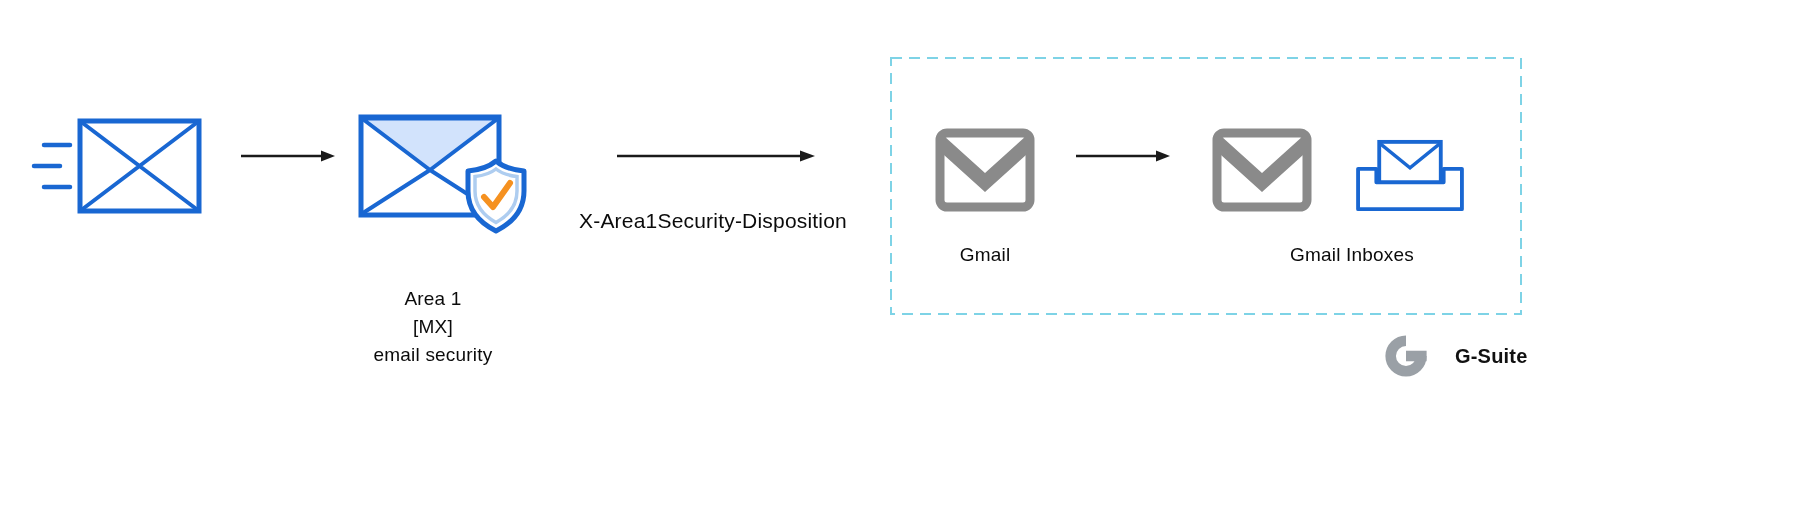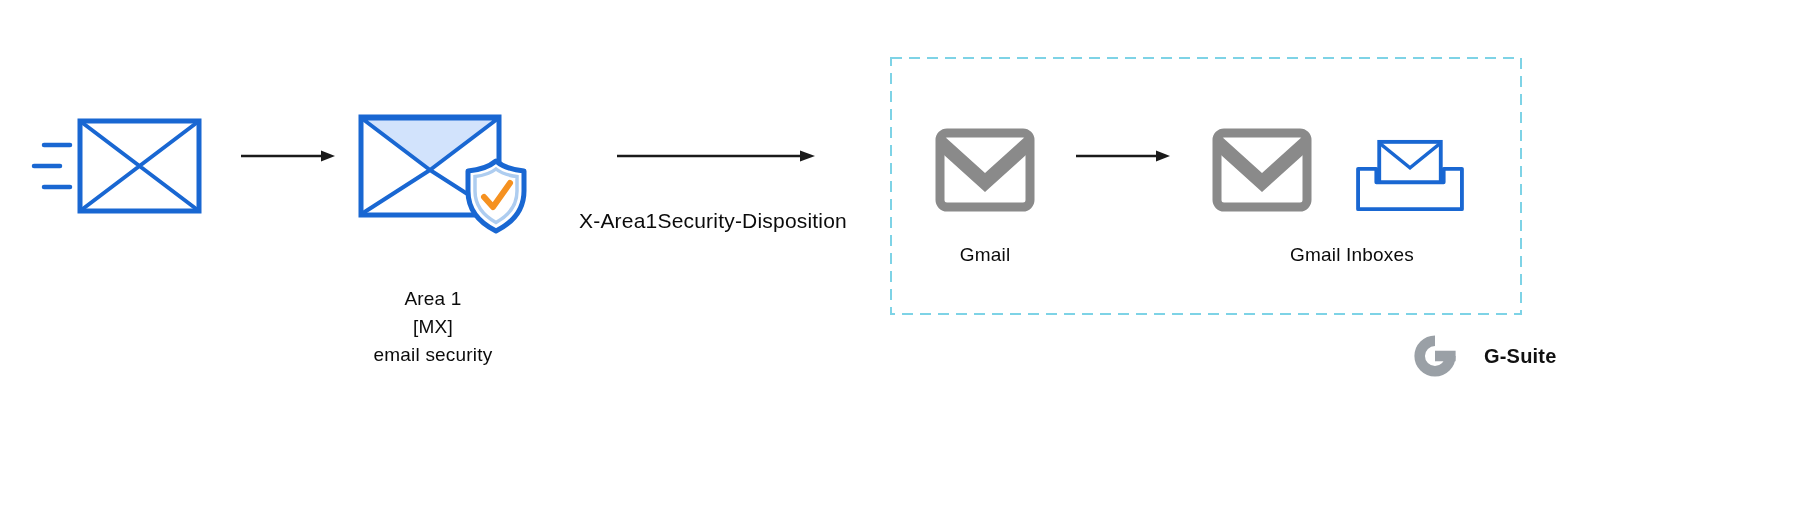--- a/index.html
+++ b/index.html
@@ -125,21 +125,21 @@
   </div>
   <div class="node" style="left:1352px; top:139px;">
     <svg width="116" height="75" viewBox="0 0 120 78">
       <rect class="s-blue f-white" x="28" y="3" width="64" height="46" stroke-width="4"></rect>
       <path class="s-blue f-none" stroke-width="3.5" d="M28 4 L60 30 L92 4"></path>
       <path class="s-blue f-white" stroke-width="4" stroke-linejoin="round" d="M6 31 L6 73 L114 73 L114 31 L95 31 L95 45 L25 45 L25 31 Z"></path>
     </svg>
   </div>
   <div class="label" style="left:1252px; top:244px; width:200px;">Gmail Inboxes</div>
 
-  <div class="brand" style="left:1412px; top:333px;gap:26px;">
+  <div class="brand" style="left:1383px; top:333px;gap:26px;">
     <svg width="46" height="46" viewBox="0 0 48 48">
       <path class="s-brand f-none" stroke-width="11" d="M24 8 A 16 16 0 1 0 40 24"></path>
       <path class="s-brand f-none" stroke-width="11" d="M24 24 L45.5 24"></path>
     </svg>
     <span class="brand-text">G-Suite</span>
   </div>
 
 </div>
 
 </body></html>

